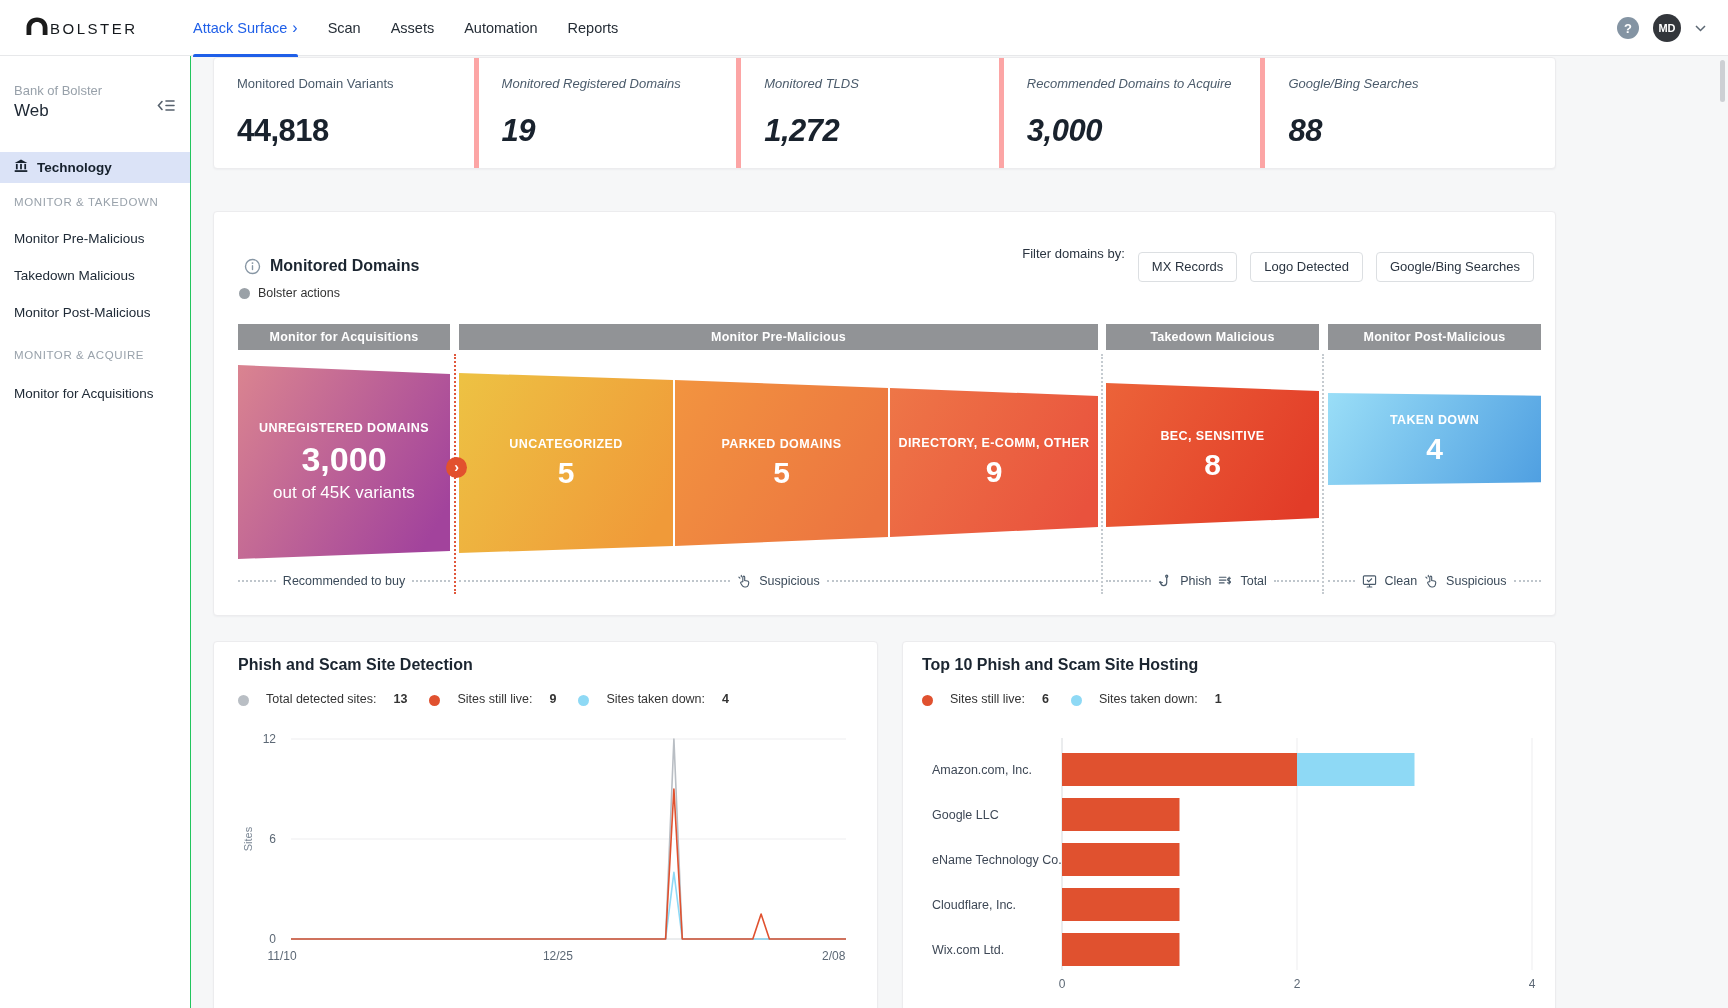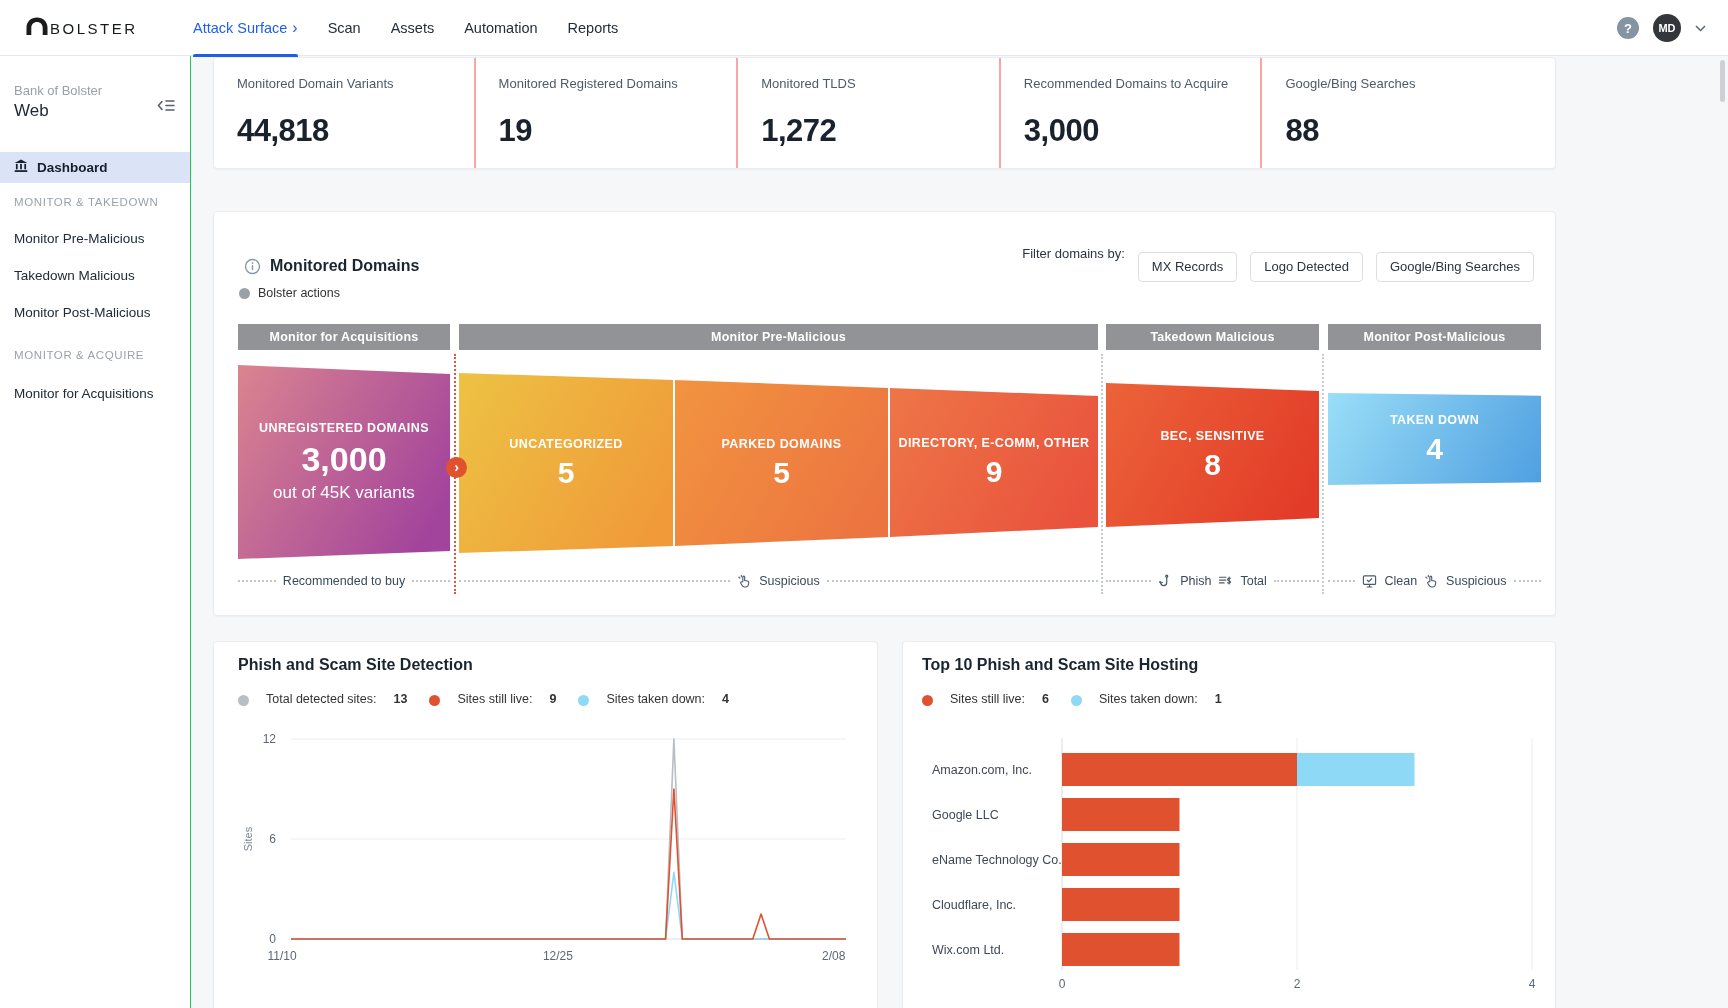--- a/index.html
+++ b/index.html
@@ -28,21 +28,21 @@
   .side-active { position:absolute; left:0; right:0; top:96px; height:31px; background:#dbe3f7; display:flex; align-items:center; gap:9px; padding-left:14px; font-size:13.5px; font-weight:700; color:#15202c; cursor:pointer; }
   .side-section { position:absolute; left:14px; font-size:11.5px; letter-spacing:.6px; color:#99a2ab; }
   .side-item { position:absolute; left:14px; font-size:13.5px; color:#202b37; cursor:pointer; }
 
   
   .card { position:absolute; background:#fff; border:1px solid #ececee; border-radius:4px; box-shadow:0 1px 2px rgba(20,30,40,.04); }
 
   
   .stats-card { left:213px; top:57px; width:1343px; height:112px; display:flex; }
   .stat-col { position:relative; height:100%; }
-  .stat-col + .stat-col { border-left:2px solid #fca5a5; }
+  .stat-col + .stat-col { border-left:5px solid #fca5a5;font-style:italic; }
   .stat-label { position:absolute; left:23px; top:18px; font-size:13px; color:#4b5b6b; white-space:nowrap; }
   .stat-value { position:absolute; left:23px; top:55px; font-size:31px; font-weight:700; letter-spacing:-.5px; color:#19222d; }
 
   
   .mon-card { left:213px; top:211px; width:1343px; height:405px; }
   .mon-title { position:absolute; left:56px; top:45px; font-size:16px; font-weight:700; color:#1b2530; }
   .info-ic { position:absolute; left:30px; top:46px; }
   .filter-row { position:absolute; right:21px; top:26px; height:30px; display:flex; align-items:center; gap:13px; }
   .filter-label { font-size:13px; color:#2a3440; }
   .filter-btn { height:30px; padding:0 13px; border:1px solid #dcdfe2; border-radius:4px; background:#fff; font-size:13px; color:#2a3440; line-height:28px; cursor:pointer; white-space:nowrap;margin-top:28px; }
@@ -119,21 +119,21 @@
   <div class="side-active">
     <span>
       <svg width="14" height="14" viewBox="0 0 16 16" fill="currentColor">
           <path d="M8 0.5L15.2 4.6H0.8z"></path>
           <rect x="2.2" y="5.6" width="2" height="6.2"></rect>
           <rect x="7" y="5.6" width="2" height="6.2"></rect>
           <rect x="11.8" y="5.6" width="2" height="6.2"></rect>
           <rect x="0.8" y="12.8" width="14.4" height="2"></rect>
         </svg>
     </span>
-    <span>Dashboard</span>
+    <span>Technology</span>
   </div>
   <div class="side-section" style="top:140px">MONITOR &amp; TAKEDOWN</div>
   <div class="side-item" style="top:175px">Monitor Pre-Malicious</div>
   <div class="side-item" style="top:212px">Takedown Malicious</div>
   <div class="side-item" style="top:249px">Monitor Post-Malicious</div>
   <div class="side-section" style="top:293px">MONITOR &amp; ACQUIRE</div>
   <div class="side-item" style="top:330px">Monitor for Acquisitions</div>
 </div>
 
 <div class="card stats-card">

